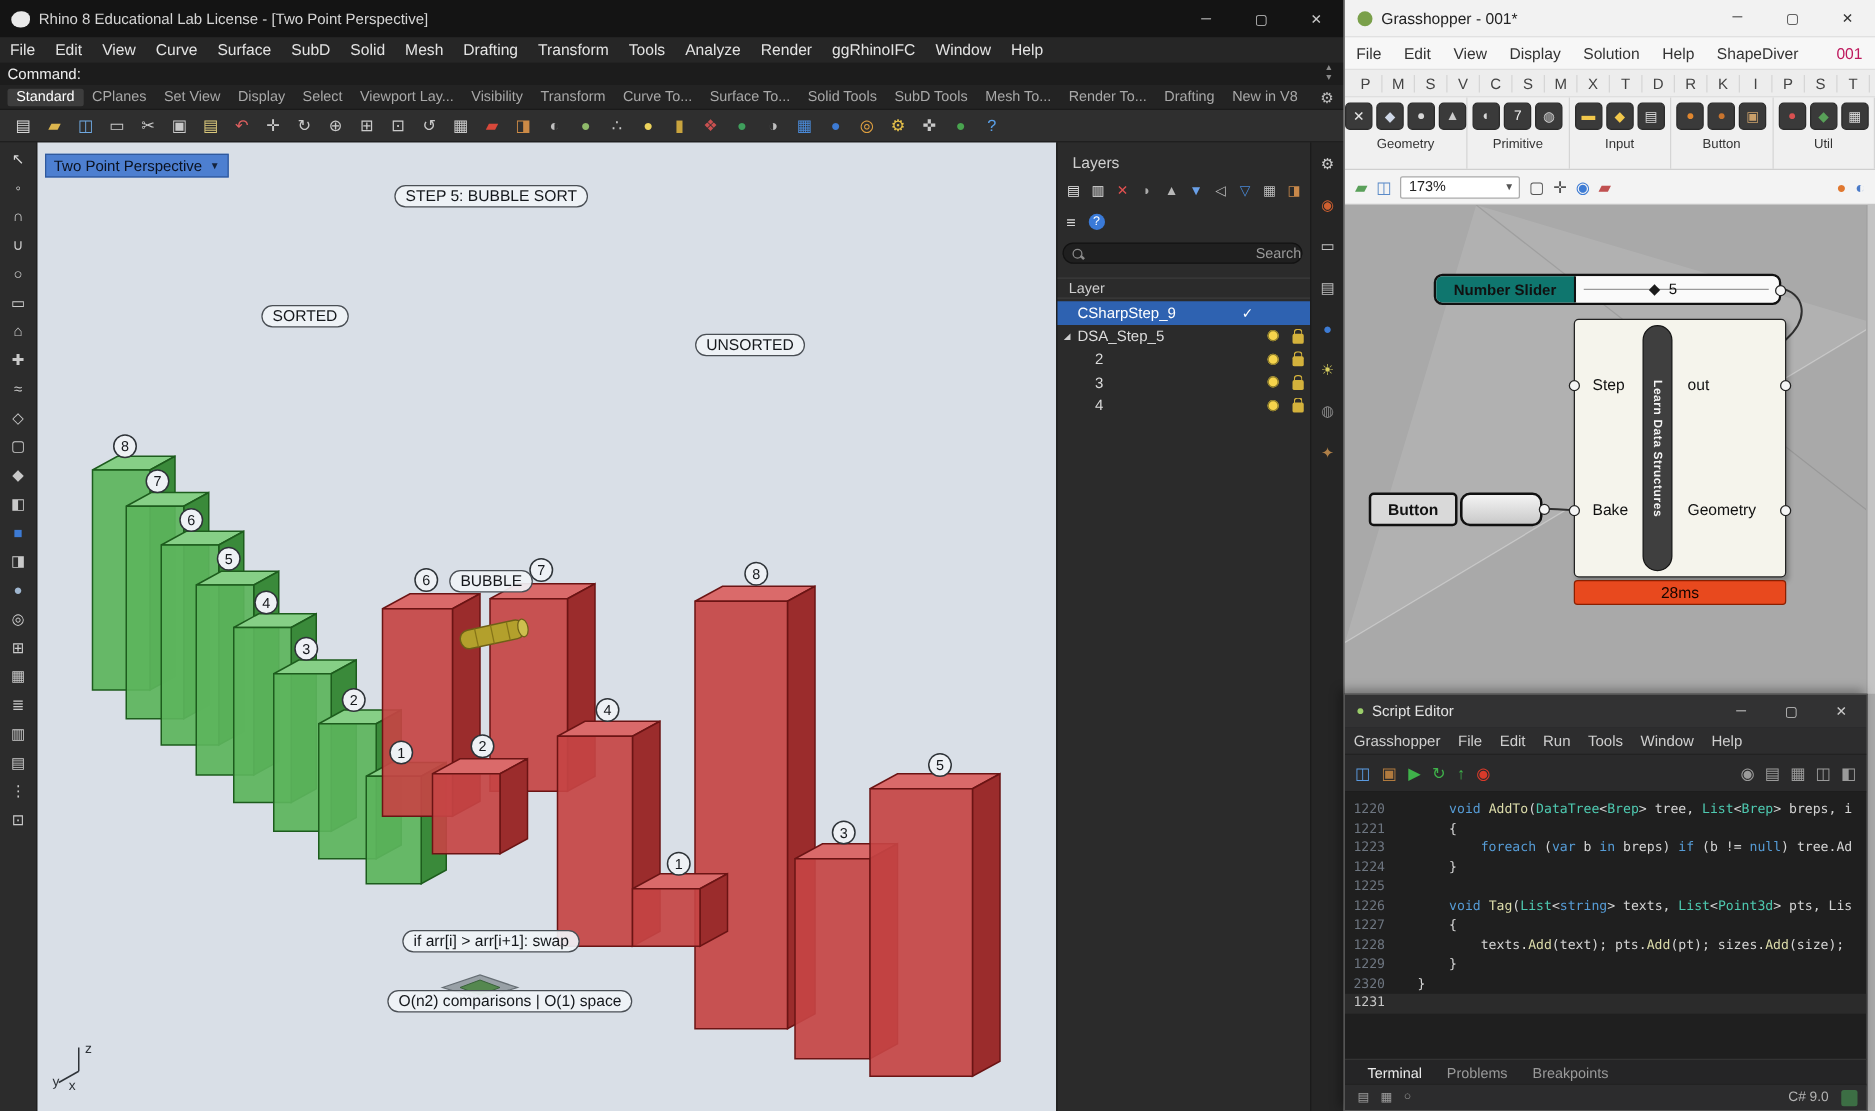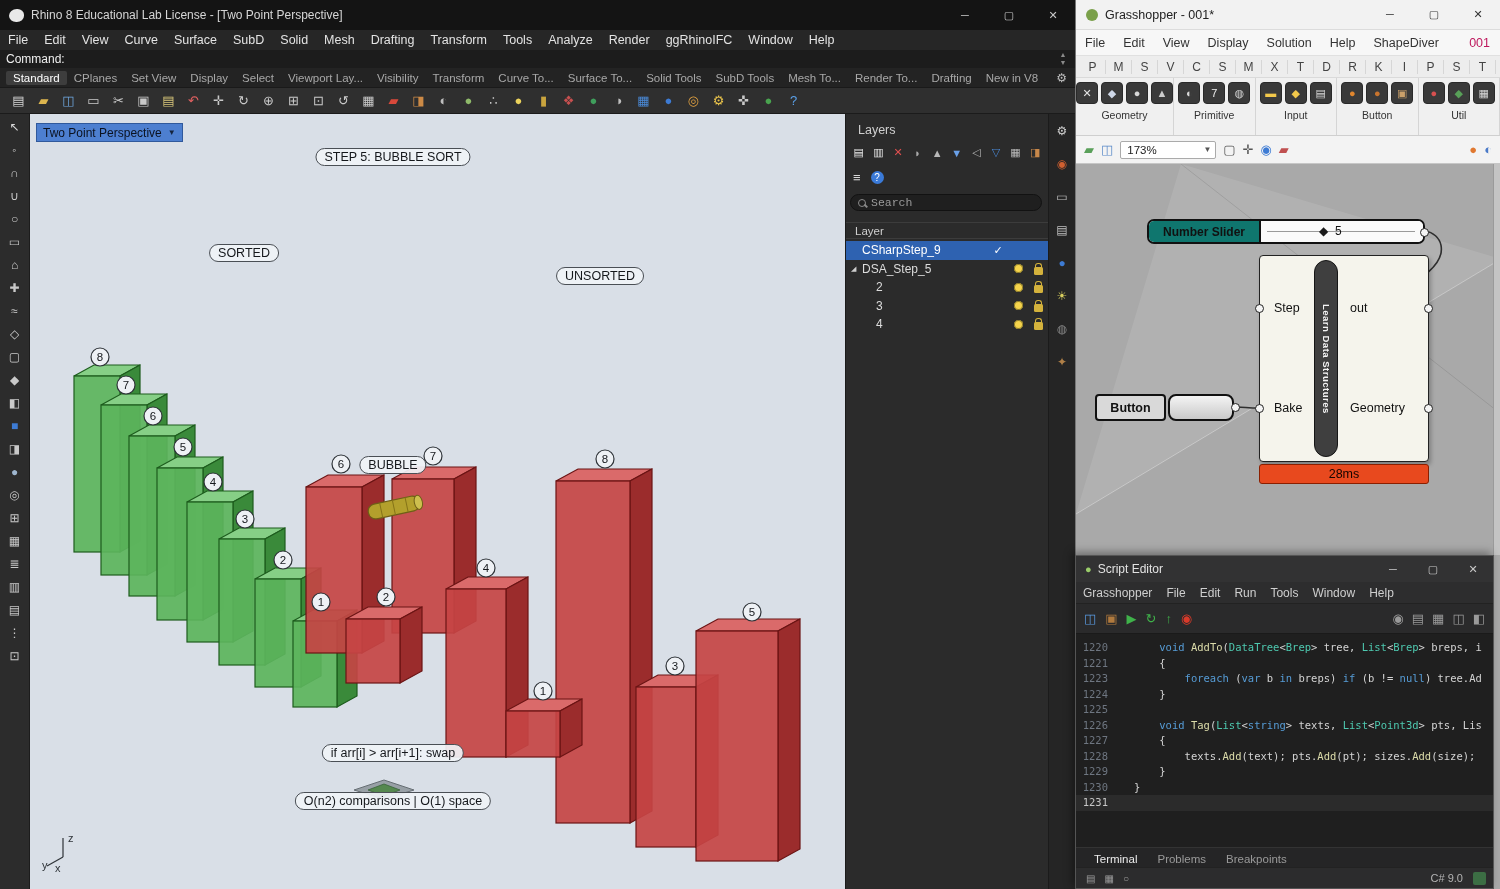--- a/index.html
+++ b/index.html
@@ -37,21 +37,21 @@
   .rh-layers { width:203px; background:#2b2b2b; border-left:1px solid #1b1b1b; position:relative; font-size:12px; }
   .lp-title { position:absolute; top:9px; left:12px; color:#cfcfcf; font-size:12.5px; }
   .lp-toolbar { position:absolute; top:32px; left:5px; right:5px; display:flex; gap:4px; align-items:center; }
   .lp-tbicon { width:16px; text-align:center; font-size:11px; }
   .lp-row2 { position:absolute; top:56px; left:7px; display:flex; gap:10px; align-items:center; }
   .lp-menu { color:#d8d8d8; font-size:13px; }
   .lp-help { width:13px; height:13px; border-radius:50%; background:#3a7ad8; color:#fff; font-size:10px; display:flex; align-items:center; justify-content:center; }
   .lp-search { position:absolute; top:80px; left:4px; right:6px; height:17px; background:#1f1f1f; border:1px solid #121212; border-radius:9px; display:flex; align-items:center; }
   .mag { width:8px; height:8px; border:1.5px solid #8a8a8a; border-radius:50%; position:relative; margin:0 5px 0 7px; flex:none; }
   .mag::after { content:""; position:absolute; width:4px; height:1.5px; background:#8a8a8a; transform:rotate(45deg); right:-3px; bottom:-1px; }
-  .lp-search input { flex:1; background:transparent; border:none; outline:none; color:#cfcfcf; font-size:11.5px; font-family:Liberation Mono, monospace; }
+  .lp-search input { flex:1; background:transparent; border:none; outline:none; color:#cfcfcf; font-size:11.5px; font-family:Liberation Sans, sans-serif;text-align:right; }
   .lp-search input::placeholder { color:#9a9a9a; }
   .lp-colhead { position:absolute; top:108px; left:0; right:0; height:17px; border-bottom:1px solid #3c3c3c; border-top:1px solid #3c3c3c; color:#cfcfcf; font-size:11.5px; padding-left:9px; line-height:16px; }
   #lp-rows { position:absolute; top:127px; left:0; right:0; }
   .lp-row { display:flex; align-items:center; height:18.5px; padding-left:5px; color:#dcdcdc; }
   .lp-row.sel { background:var(--sel-blue,#2e62b1); color:#fff; }
   .lp-exp { width:11px; font-size:7px; color:#cfcfcf; flex:none; }
   .lp-name { flex:1; overflow:hidden; white-space:nowrap; }
   .lp-name.child { padding-left:14px; }
   .lp-check { width:20px; text-align:center; font-size:11px; flex:none; }
   .lp-iconcol { width:20px; display:flex; justify-content:center; align-items:center; flex:none; }
@@ -426,21 +426,21 @@
                 <text x="752" y="616" text-anchor="middle" font-size="11.5" fill="#16191d">5</text>
               </g>
             </g>
         </svg>
 
         <div class="vp-label" style="left:363px; top:34px;">STEP 5: BUBBLE SORT</div>
         <div class="vp-label" style="left:214px; top:130px;">SORTED</div>
         <div class="vp-label" style="left:570px; top:153px;">UNSORTED</div>
         <div class="vp-label" style="left:363px; top:342px;">BUBBLE</div>
         <div class="vp-label" style="left:363px; top:630px;">if arr[i] &gt; arr[i+1]: swap</div>
-        <div class="vp-label" style="left:363px; top:678px;">O(n2) comparisons  |  O(1) space</div>
+        <div class="vp-label" style="left:378px; top:678px;">O(n2) comparisons  |  O(1) space</div>
       </div>
 
       <div class="rh-layers">
         <div class="lp-title">Layers</div>
         <div class="lp-toolbar" id="lp-toolbar">
             <span class="lp-tbicon" style="color: rgb(232, 232, 232);">▤</span>
             <span class="lp-tbicon" style="color: rgb(232, 232, 232);">▥</span>
             <span class="lp-tbicon" style="color: rgb(224, 80, 80);">✕</span>
             <span class="lp-tbicon" style="color: rgb(170, 170, 170);">◗</span>
             <span class="lp-tbicon" style="color: rgb(184, 184, 184);">▲</span>
@@ -713,21 +713,21 @@
     <div class="se-code" id="se-lines">
         <div class="se-line"><span class="se-num">1220</span><span class="se-src"><span class="tok-p">    </span><span class="tok-k">void</span><span class="tok-p"> </span><span class="tok-m">AddTo</span><span class="tok-p">(</span><span class="tok-t">DataTree</span><span class="tok-p">&lt;</span><span class="tok-t">Brep</span><span class="tok-p">&gt; tree, </span><span class="tok-t">List</span><span class="tok-p">&lt;</span><span class="tok-t">Brep</span><span class="tok-p">&gt; breps, i</span></span></div>
         <div class="se-line"><span class="se-num">1221</span><span class="se-src"><span class="tok-p">    {</span></span></div>
         <div class="se-line"><span class="se-num">1223</span><span class="se-src"><span class="tok-p">        </span><span class="tok-k">foreach</span><span class="tok-p"> (</span><span class="tok-k">var</span><span class="tok-p"> b </span><span class="tok-k">in</span><span class="tok-p"> breps) </span><span class="tok-k">if</span><span class="tok-p"> (b != </span><span class="tok-k">null</span><span class="tok-p">) tree.Ad</span></span></div>
         <div class="se-line"><span class="se-num">1224</span><span class="se-src"><span class="tok-p">    }</span></span></div>
         <div class="se-line"><span class="se-num">1225</span><span class="se-src"></span></div>
         <div class="se-line"><span class="se-num">1226</span><span class="se-src"><span class="tok-p">    </span><span class="tok-k">void</span><span class="tok-p"> </span><span class="tok-m">Tag</span><span class="tok-p">(</span><span class="tok-t">List</span><span class="tok-p">&lt;</span><span class="tok-k">string</span><span class="tok-p">&gt; texts, </span><span class="tok-t">List</span><span class="tok-p">&lt;</span><span class="tok-t">Point3d</span><span class="tok-p">&gt; pts, Lis</span></span></div>
         <div class="se-line"><span class="se-num">1227</span><span class="se-src"><span class="tok-p">    {</span></span></div>
         <div class="se-line"><span class="se-num">1228</span><span class="se-src"><span class="tok-p">        texts.</span><span class="tok-m">Add</span><span class="tok-p">(text); pts.</span><span class="tok-m">Add</span><span class="tok-p">(pt); sizes.</span><span class="tok-m">Add</span><span class="tok-p">(size);</span></span></div>
         <div class="se-line"><span class="se-num">1229</span><span class="se-src"><span class="tok-p">    }</span></span></div>
-        <div class="se-line"><span class="se-num">1230</span><span class="se-src"><span class="tok-p">}</span></span></div>
+        <div class="se-line"><span class="se-num">2320</span><span class="se-src"><span class="tok-p">}</span></span></div>
         <div class="se-line current"><span class="se-num">1231</span><span class="se-src"></span></div>
       </div>
     <div class="se-bottombar" id="se-bottom-tabs">
         <span class="se-btab active">Terminal</span>
         <span class="se-btab">Problems</span>
         <span class="se-btab">Breakpoints</span>
       </div>
     <div class="se-statusbar">
       <span class="se-stat-left" id="se-status-left">
           <span class="se-stat-icon" style="color: rgb(154, 154, 154);">▤</span>

